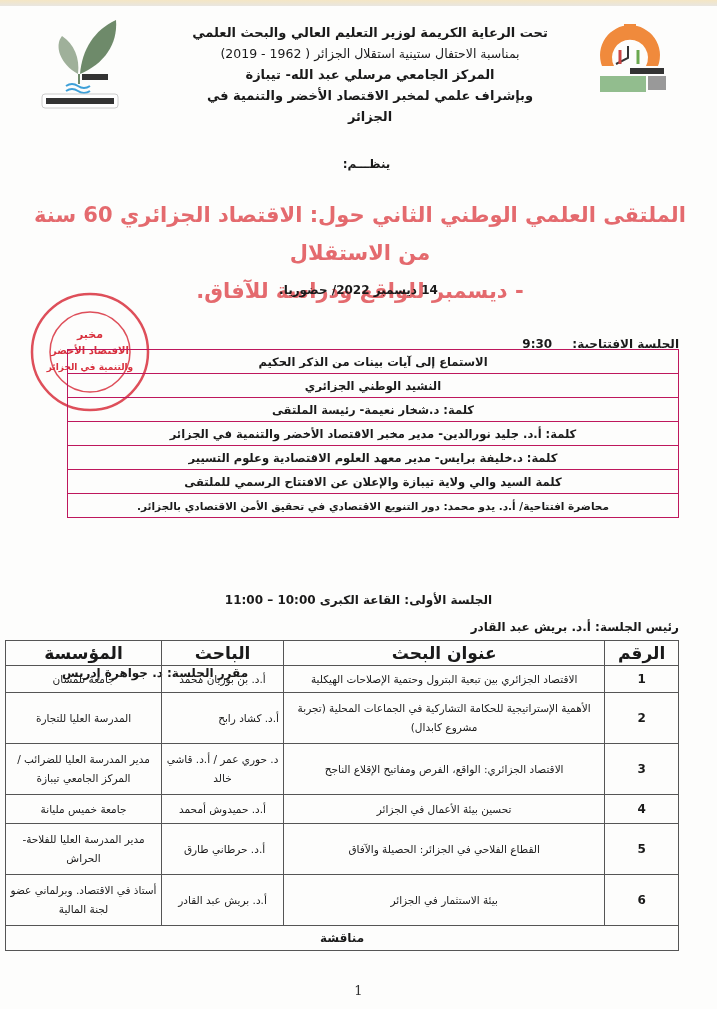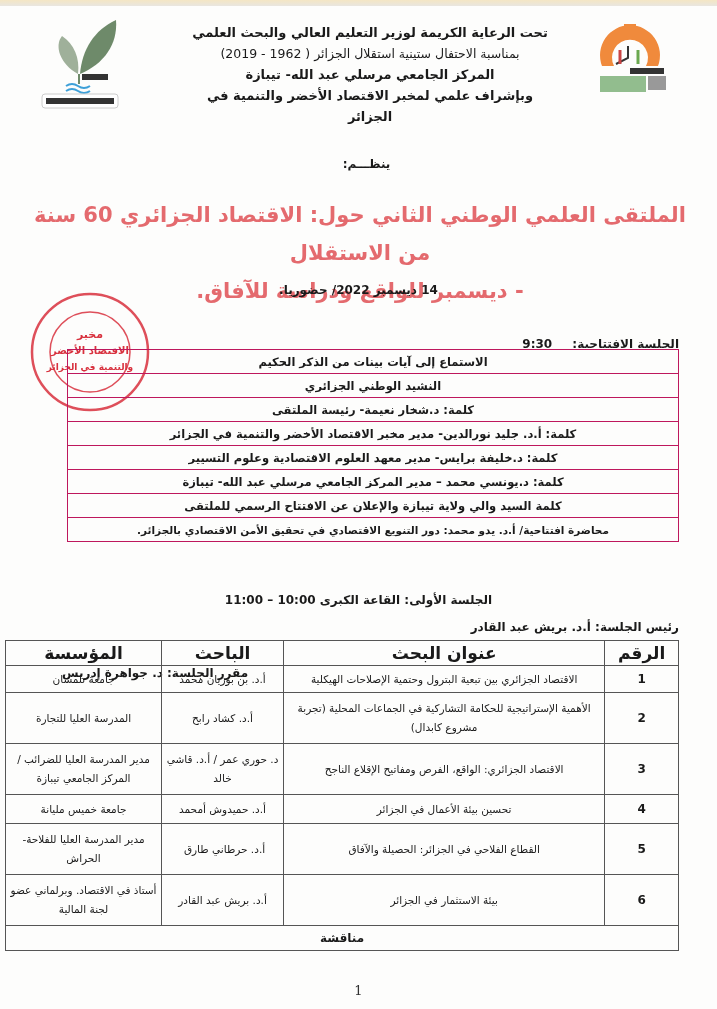--- a/index.html
+++ b/index.html
@@ -142,23 +142,20 @@
   <tr>
         <td>كلمة: د.شخار نعيمة- رئيسة الملتقى</td>
       </tr>
   <tr>
         <td>كلمة: أ.د. جليد نورالدين- مدير مخبر الاقتصاد الأخضر والتنمية في الجزائر</td>
       </tr>
   <tr>
         <td>كلمة: د.خليفة برايس- مدير معهد العلوم الاقتصادية وعلوم التسيير</td>
       </tr>
   <tr>
-        <td>كلمة: د.يونسي محمد – مدير المركز الجامعي مرسلي عبد الله- تيبازة</td>
-      </tr>
-  <tr>
         <td>كلمة السيد والي ولاية تيبازة والإعلان عن الافتتاح الرسمي للملتقى</td>
       </tr>
   <tr>
         <td>محاضرة افتتاحية/ أ.د. يدو محمد: دور التنويع الاقتصادي في تحقيق الأمن الاقتصادي بالجزائر.</td>
       </tr>
 </tbody>
   </table>
 
 <div class="session1">الجلسة الأولى: القاعة الكبرى   10:00 – 11:00</div>
 <div class="chair">رئيس الجلسة: أ.د. بريش عبد القادر</div>
@@ -176,21 +173,21 @@
   <tbody id="papers-body">
       <tr>
         <td class="num" style="height: 22px;">1</td>
         <td class="ttl" style="height: 22px;">الاقتصاد الجزائري بين تبعية البترول وحتمية الإصلاحات الهيكلية</td>
         <td class="res" style="height: 22px;">أ.د. بن بوزيان محمد</td>
         <td class="inst" style="height: 22px;">جامعة تلمسان</td>
       </tr>
       <tr>
         <td class="num" style="height: 46px;">2</td>
         <td class="ttl" style="height: 46px;">الأهمية الإستراتيجية للحكامة التشاركية في الجماعات المحلية (تجربة مشروع كابدال)</td>
-        <td class="res" style="height: 46px;">أ.د. كشاد رابح</td>
+        <td class="res" style="height: 46px; text-align: right;">أ.د. كشاد رابح</td>
         <td class="inst" style="height: 46px;">المدرسة العليا للتجارة</td>
       </tr>
       <tr>
         <td class="num" style="height: 46px;">3</td>
         <td class="ttl" style="height: 46px;">الاقتصاد الجزائري: الواقع، الفرص ومفاتيح الإقلاع الناجح</td>
         <td class="res" style="height: 46px;">د. حوري عمر / أ.د. قاشي خالد</td>
         <td class="inst" style="height: 46px;">مدير المدرسة العليا للضرائب / المركز الجامعي تيبازة</td>
       </tr>
       <tr>
         <td class="num" style="height: 24px;">4</td>

